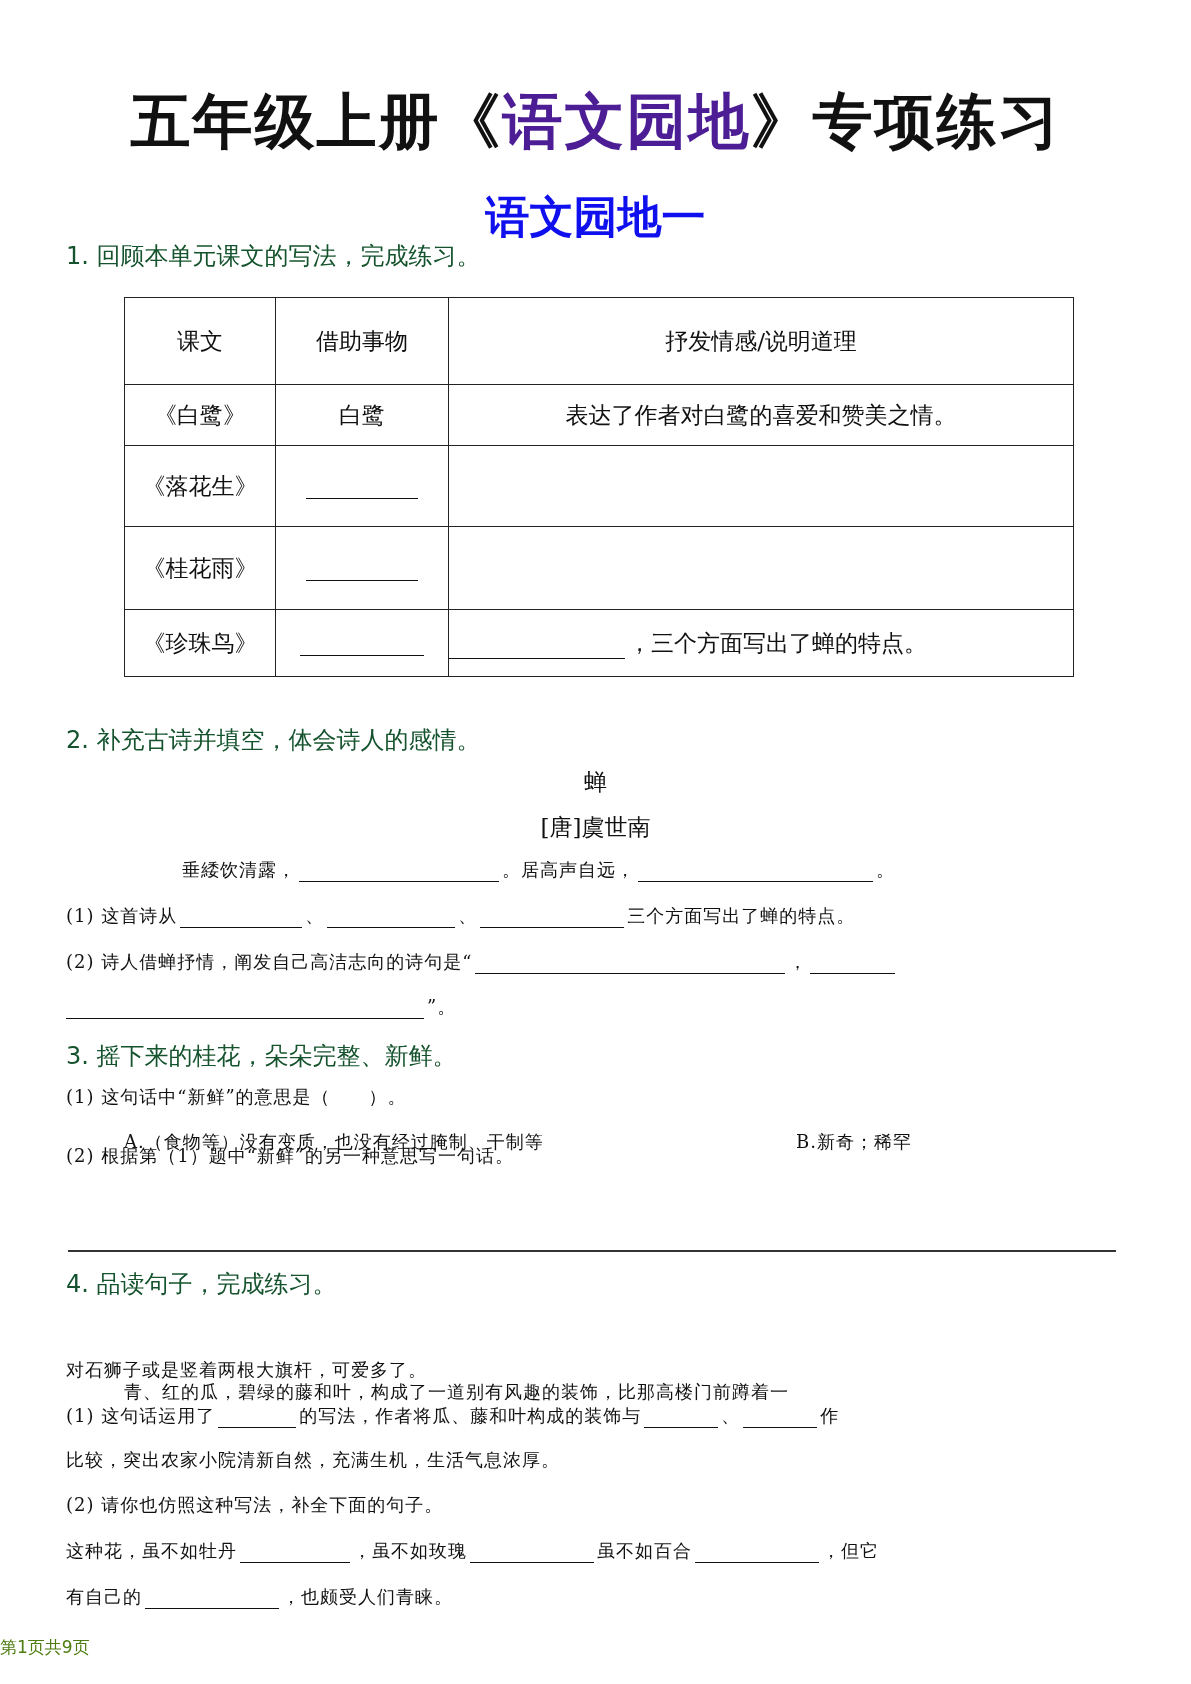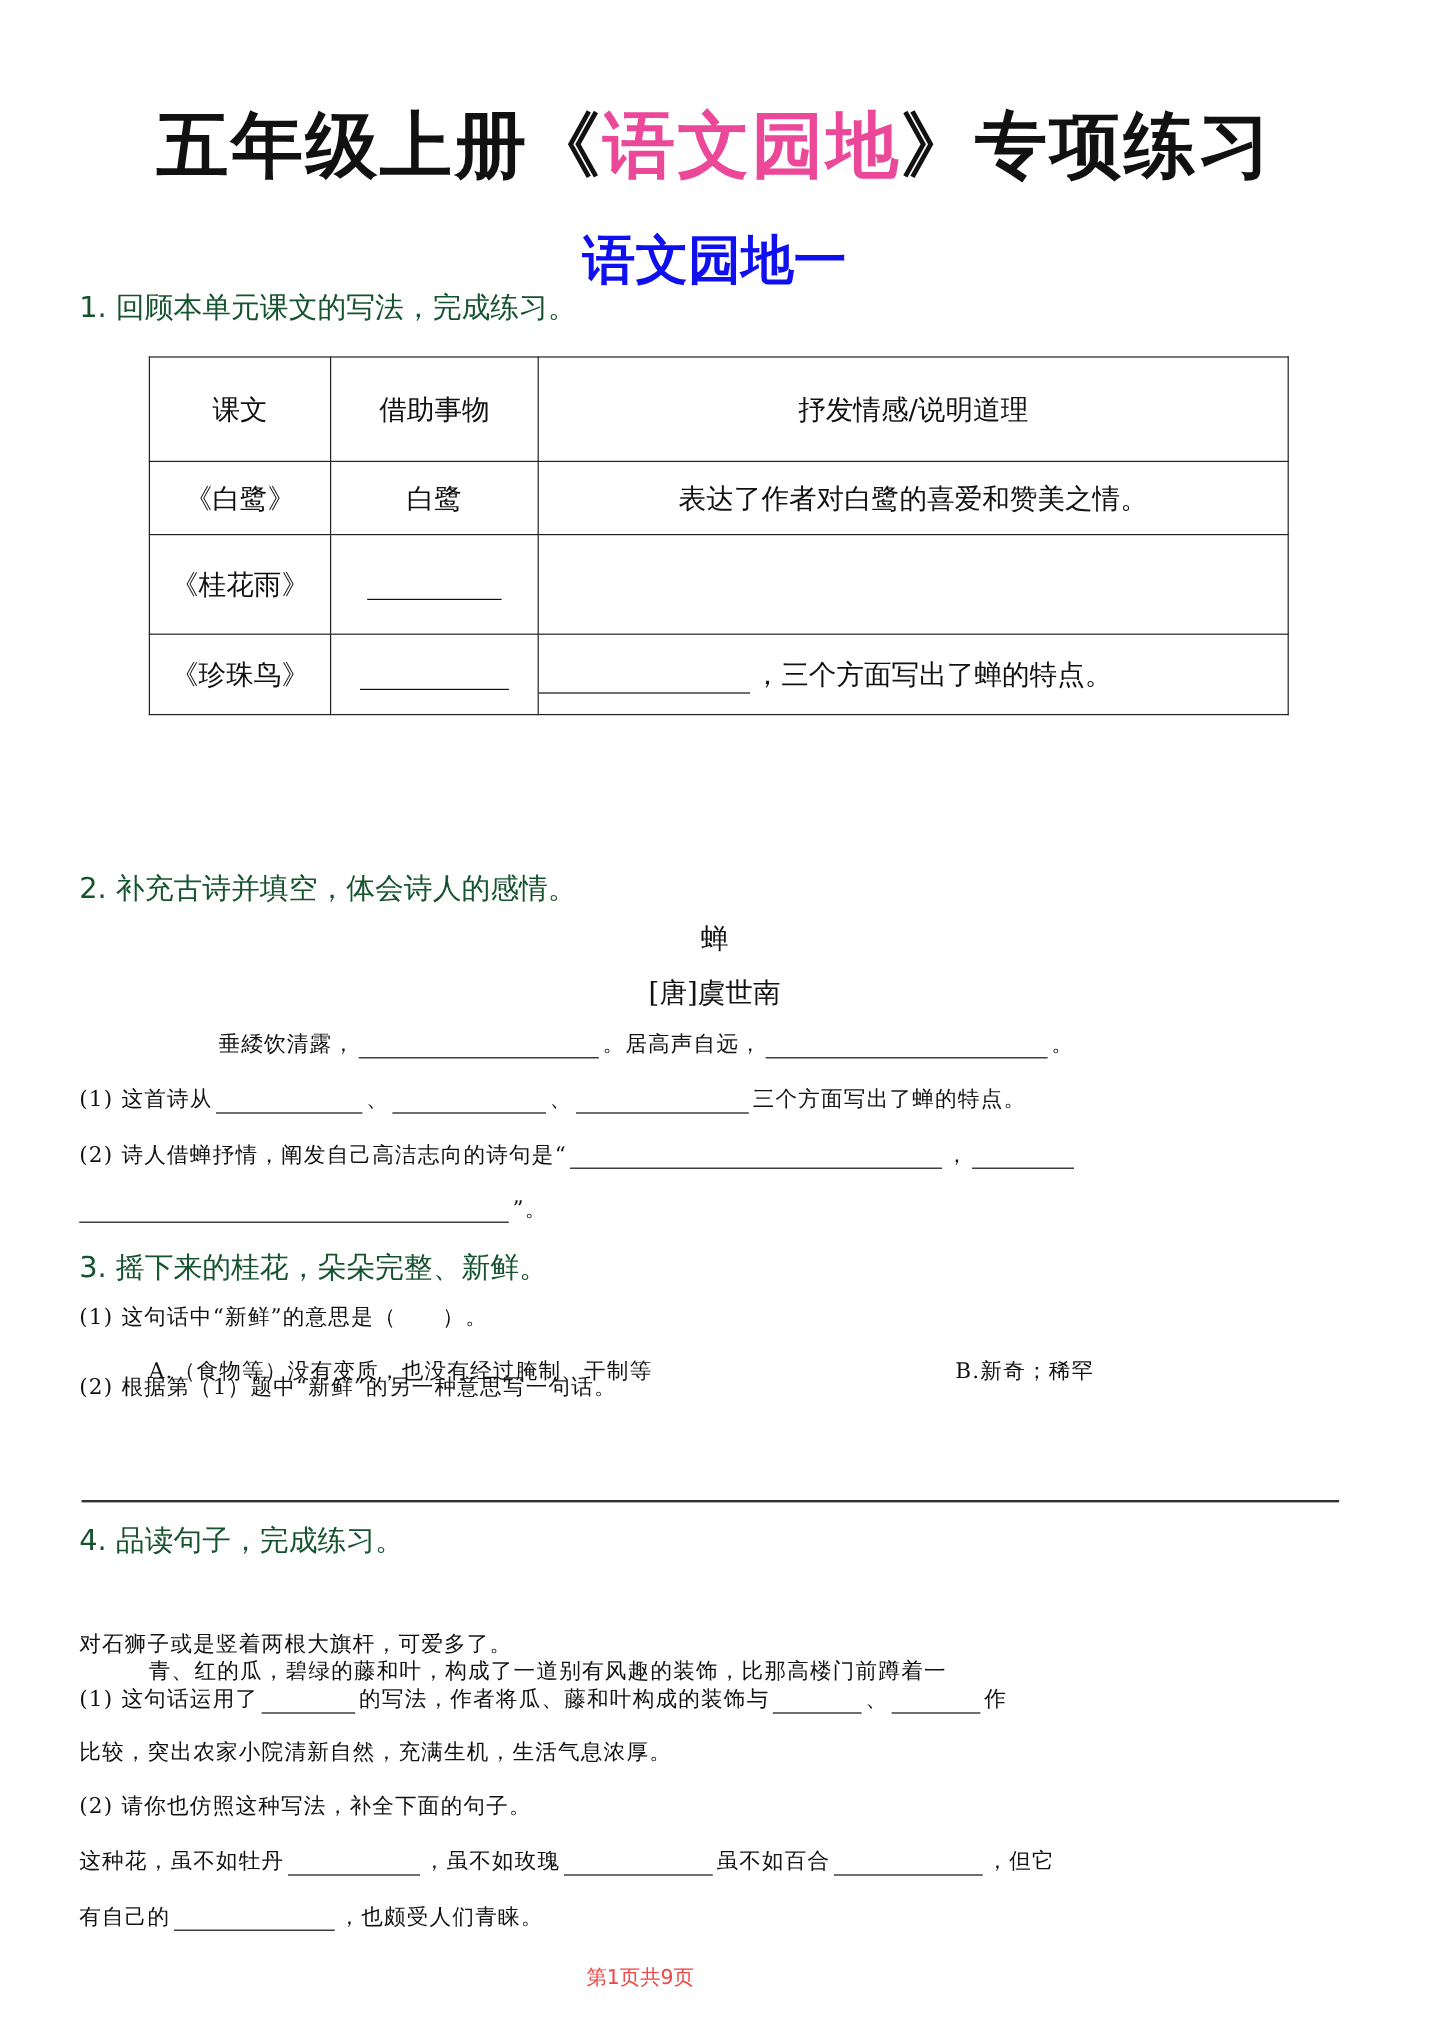--- a/index.html
+++ b/index.html
@@ -1,50 +1,55 @@
 <!DOCTYPE html>
 <html><head>
 <meta charset="utf-8">
 <style>
   html, body { margin: 0; padding: 0; background: #ffffff; }
   body { width: 1191px; height: 1684px; position: relative; overflow: hidden;
          font-family: "DejaVu Serif", "Liberation Serif", serif; color: #111; }
   .main-title { position: absolute; top: 82px; left: 0; width: 1191px; text-align: center;
          font-family: "DejaVu Sans", sans-serif; font-weight: bold; font-size: 60px; letter-spacing: 2px; color: #111; }
-  .main-title .red { color: #ec4899; }
+  .main-title .red { color: #4c1d95; }
   .sub-title { position: absolute; top: 188px; left: 0; width: 1191px; text-align: center;
          font-family: "DejaVu Sans", sans-serif; font-weight: bold; font-size: 44px; color: #1010ee; }
   .q-heading { position: absolute; left: 66px; font-family: "DejaVu Sans", sans-serif; font-size: 24px; color: #14532d; }
   .line { position: absolute; font-size: 18px; white-space: nowrap; letter-spacing: 1px; }
   .blank { display: inline-block; border-bottom: 1.5px solid #111; height: 24px; vertical-align: bottom; margin: 0 3px; }
   table.q1 { position: absolute; left: 124px; top: 297px; width: 950px; border-collapse: collapse; }
   table.q1 td, table.q1 th { border: 1.5px solid #222; font-weight: normal; font-size: 23px; text-align: center; padding: 0; }
   .center-line { position: absolute; left: 0; width: 1191px; text-align: center; font-size: 23px; }
   .rule { position: absolute; left: 68px; width: 1048px; border-top: 2px solid #333; }
-  .footer { position: absolute; top: 1636px; left: 0; width: 1067px; text-align: center;
-         font-family: "DejaVu Sans", sans-serif; font-size: 17px; color: #ef4444; }
+  .footer { position: absolute; top: 1636px; left: 0; width: 1067px; text-align: left;
+         font-family: "DejaVu Sans", sans-serif; font-size: 17px; color: #4d7c0f; }
 </style>
 </head>
 <body>
 
 <div class="main-title"><span>五年级上册《</span><span class="red">语文园地</span><span>》专项练习</span></div>
 <div class="sub-title">语文园地一</div>
 
 <div class="q-heading" style="top:240px">1. 回顾本单元课文的写法，完成练习。</div>
 <table class="q1">
   <tbody>
       <tr style="height:87px">
     <th style="width:150px">课文</th>
     <th style="width:172px">借助事物</th>
     <th>抒发情感/说明道理</th>
   </tr>
   <tr style="height:61px">
     <td>《白鹭》</td>
     <td>白鹭</td>
     <td>表达了作者对白鹭的喜爱和赞美之情。</td>
+  </tr>
+  <tr style="height:81px">
+    <td>《落花生》</td>
+    <td><span class="blank" style="width:112px"></span></td>
+    <td></td>
   </tr>
   <tr style="height:83px">
     <td>《桂花雨》</td>
     <td><span class="blank" style="width:112px"></span></td>
     <td></td>
   </tr>
   <tr style="height:67px">
     <td>《珍珠鸟》</td>
     <td><span class="blank" style="width:124px"></span></td>
     <td style="text-align:left"><span class="blank" style="width:176px;margin-left:0"></span><span>，三个方面写出了蝉的特点。</span></td>

